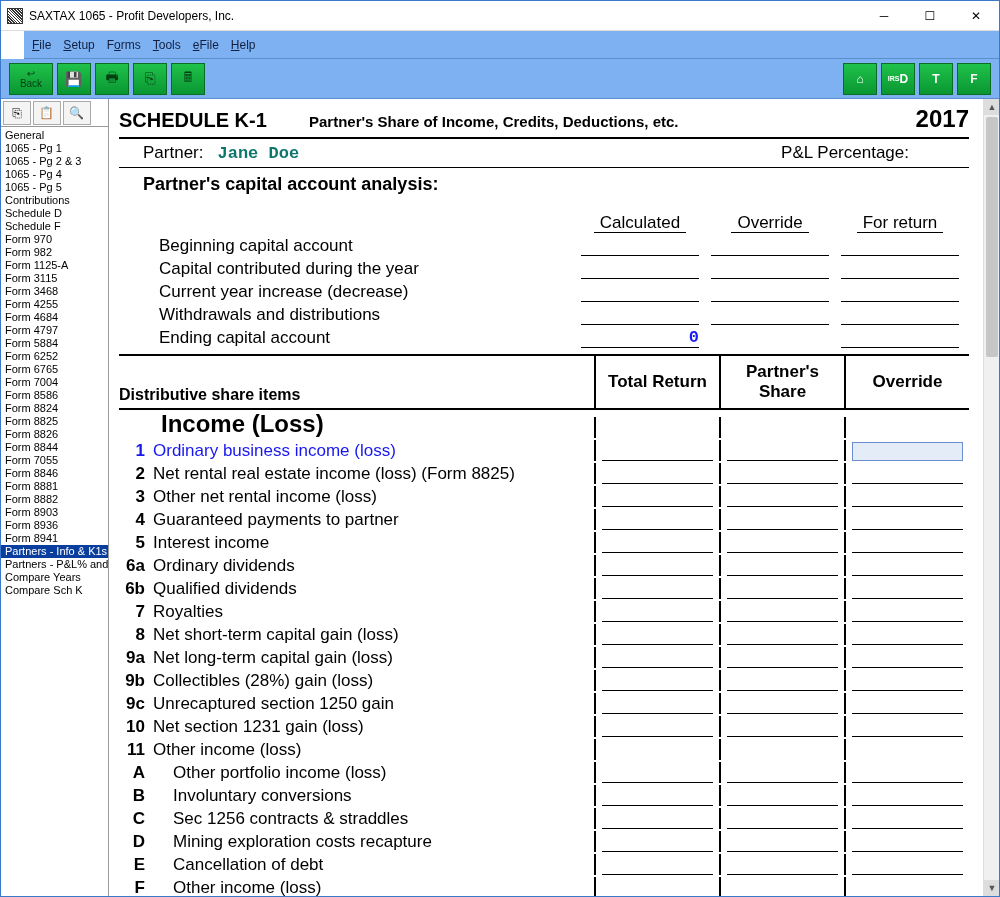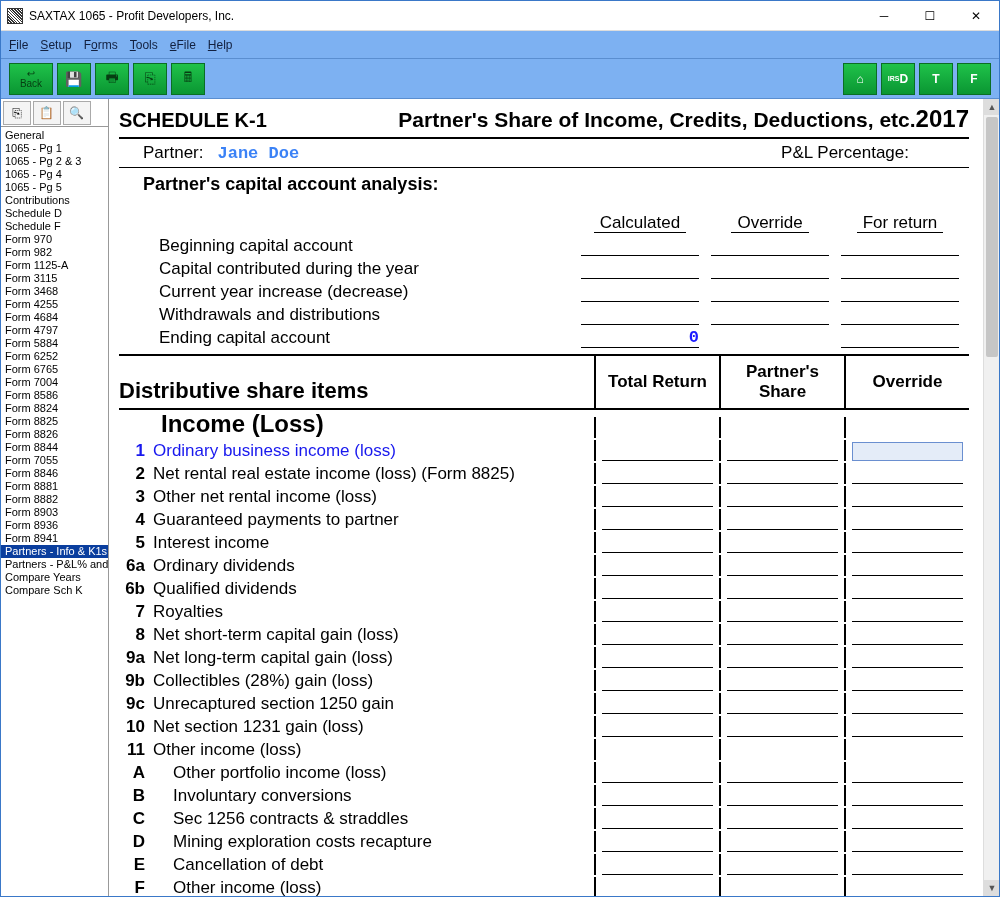--- a/index.html
+++ b/index.html
@@ -4,21 +4,21 @@
 <style>
   * { box-sizing: border-box; }
   html, body { margin: 0; padding: 0; font-family: "Segoe UI", Tahoma, Arial, sans-serif; font-size: 12px; background: #fff; }
   .window { width: 1000px; height: 897px; border: 1px solid #3a78c8; display: flex; flex-direction: column; position: relative; }
   .titlebar { height: 30px; background: #fff; display: flex; align-items: center; border-bottom: 1px solid #ddd; }
   .titlebar .app-icon { width: 16px; height: 16px; margin: 0 6px; background: repeating-linear-gradient(45deg,#333,#333 1px,#fff 1px,#fff 2px); border:1px solid #333; }
   .titlebar .title { flex: 1; font-size: 12px; color: #000; }
   .winbtns { display: flex; }
   .winbtn { width: 46px; height: 30px; display: flex; align-items: center; justify-content: center; color: #000; }
 
-  .menubar { height: 28px; background: #7db1f2; display: flex; align-items: center; padding: 0 8px; gap: 12px; border-bottom: 1px solid #5a8ed0; }
+  .menubar { height: 28px; background: #7db1f2; display: flex; align-items: center; padding: 0 8px; gap: 12px; border-bottom: 1px solid #5a8ed0; margin-left: 23px; }
   .menubar span { color: #12203f; cursor: default; }
   .menubar span u { text-decoration: underline; }
 
   .toolbar { height: 40px; background: #7db1f2; display: flex; align-items: center; padding: 4px 8px; gap: 4px; border-bottom: 1px solid #5a8ed0; }
   .tlbtn { width: 34px; height: 32px; background: linear-gradient(#1fc24a,#0a9632); border: 1px solid #0a6e24; display: flex; align-items: center; justify-content: center; color: #063d12; font-size: 14px; }
   .tlbtn.back { width: 44px; font-size: 10px; display:flex; flex-direction:column; line-height:1; }
   .toolbar .spacer { flex: 1; }
   .irsbtn { width: 34px; height: 32px; background: linear-gradient(#1fc24a,#0a9632); border: 1px solid #0a6e24; display:flex; align-items:center; justify-content:center; color:#fff; font-weight:bold; font-size:12px; }
 
   .bodyarea { flex: 1; display: flex; overflow: hidden; }
@@ -33,46 +33,46 @@
   .formarea { flex:1; overflow:hidden; position:relative; display:flex; }
   .formcontent { flex:1; overflow-y:auto; padding: 6px 14px 14px 10px; font-family: Arial, sans-serif; color:#000; }
   .scrollbar { width: 16px; background:#f0f0f0; border-left:1px solid #ddd; position:relative; }
   .scrollbar .uparrow, .scrollbar .downarrow { position:absolute; left:0; width:16px; height:16px; background:#ddd; display:flex;align-items:center;justify-content:center;font-size:9px;color:#555;}
   .scrollbar .uparrow { top:0; }
   .scrollbar .downarrow { bottom:0; }
   .scrollbar .thumb { position:absolute; left:2px; top:18px; width:12px; height:240px; background:#c6c6c6; border-radius:2px;}
 
   .hdr-row { display:flex; align-items:baseline; border-bottom: 2px solid #000; padding-bottom:4px; }
   .hdr-row .schedule { font-weight:bold; font-size:20px; width:190px; }
-  .hdr-row .subtitle { font-weight:bold; font-size:21px; flex:1; text-align:right; }
+  .hdr-row .subtitle { font-weight:bold; font-size:15px; flex:1; text-align:left; }
   .hdr-row .year { font-weight:bold; font-size:24px; }
 
   .partner-row { display:flex; align-items:baseline; padding:4px 0; border-bottom:1px solid #000; font-size:17px; }
   .partner-row .lbl { margin-left:24px; margin-right:14px; }
-  .partner-row .name { color:#3b82f6; font-family: "Courier New", monospace; font-weight:bold; flex:1; }
+  .partner-row .name { color:#0f766e; font-family: "Courier New", monospace; font-weight:bold; flex:1; }
   .partner-row .pct { font-size:17px; }
 
   .section-title { font-weight:bold; font-size:18px; margin:6px 0 18px 24px; }
 
   .cap-table { margin-left:40px; margin-right:4px; }
   .cap-head { display:flex; }
   .cap-head .spacer1 { flex:1; }
   .cap-head .chcol { width:130px; text-align:center; font-size:17px; }
   .cap-head .chcol span { border-bottom:1px solid #000; padding:0 6px; }
   .cap-row { display:flex; align-items:flex-end; font-size:17px; height:23px; }
   .cap-row .label { flex:1; white-space:nowrap; overflow:hidden; position:relative; }
   .cap-row .label::after { content:""; position:absolute; left:0; right:0; bottom:4px; border-bottom:1.5px dotted #555; z-index:-1;}
   .cap-row .label span { background:#fff; padding-right:4px; position:relative; }
   .cap-row .cell { width:130px; padding:0 6px; }
   .cap-row .cell .line { border-bottom:1.5px solid #000; height:20px; text-align:right; font-weight:bold; color:#1a1aff; font-family:"Courier New",monospace; }
 
   .divider { border-top:2px solid #000; margin-top:6px; }
 
   .dist-head { display:flex; align-items:stretch; border-bottom:2px solid #000; }
-  .dist-head .dh-label { flex:1; font-weight:bold; font-size:22px; display:flex; align-items:flex-end; padding:4px 0 4px 0; }
+  .dist-head .dh-label { flex:1; font-weight:bold; font-size:16px; display:flex; align-items:flex-end; padding:4px 0 4px 0; }
   .dist-head .dh-col { width:125px; border-left:2px solid #000; text-align:center; font-weight:bold; font-size:17px; padding:6px 4px; display:flex; align-items:center; justify-content:center; }
 
   .dist-body { }
   .dist-row { display:flex; align-items:flex-end; font-size:17px; min-height:23px; }
   .dist-row .num { width:34px; text-align:right; padding-right:8px; font-weight:bold; }
   .dist-row .txt { flex:1; position:relative; overflow:hidden; white-space:nowrap; }
   .dist-row .txt.dotted::after { content:""; position:absolute; left:0; right:0; bottom:4px; border-bottom:1.5px dotted #555; z-index:-1; }
   .dist-row .txt span { background:#fff; padding-right:4px; position:relative; }
   .dist-row .cells { display:flex; }
   .dist-row .ccell { width:125px; border-left:2px solid #000; padding:0 6px; }

